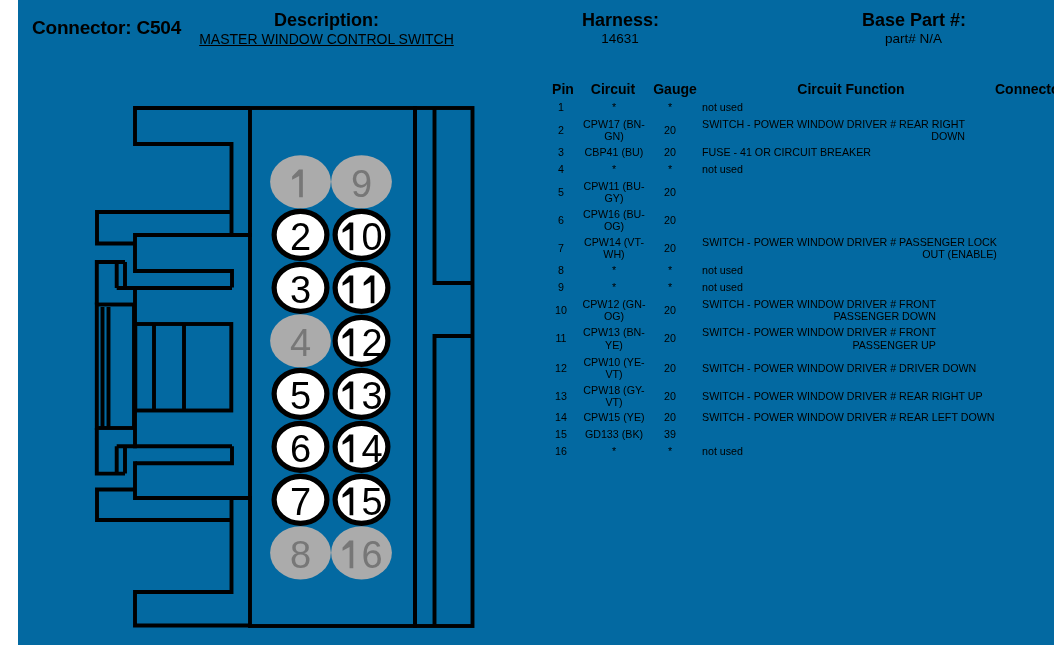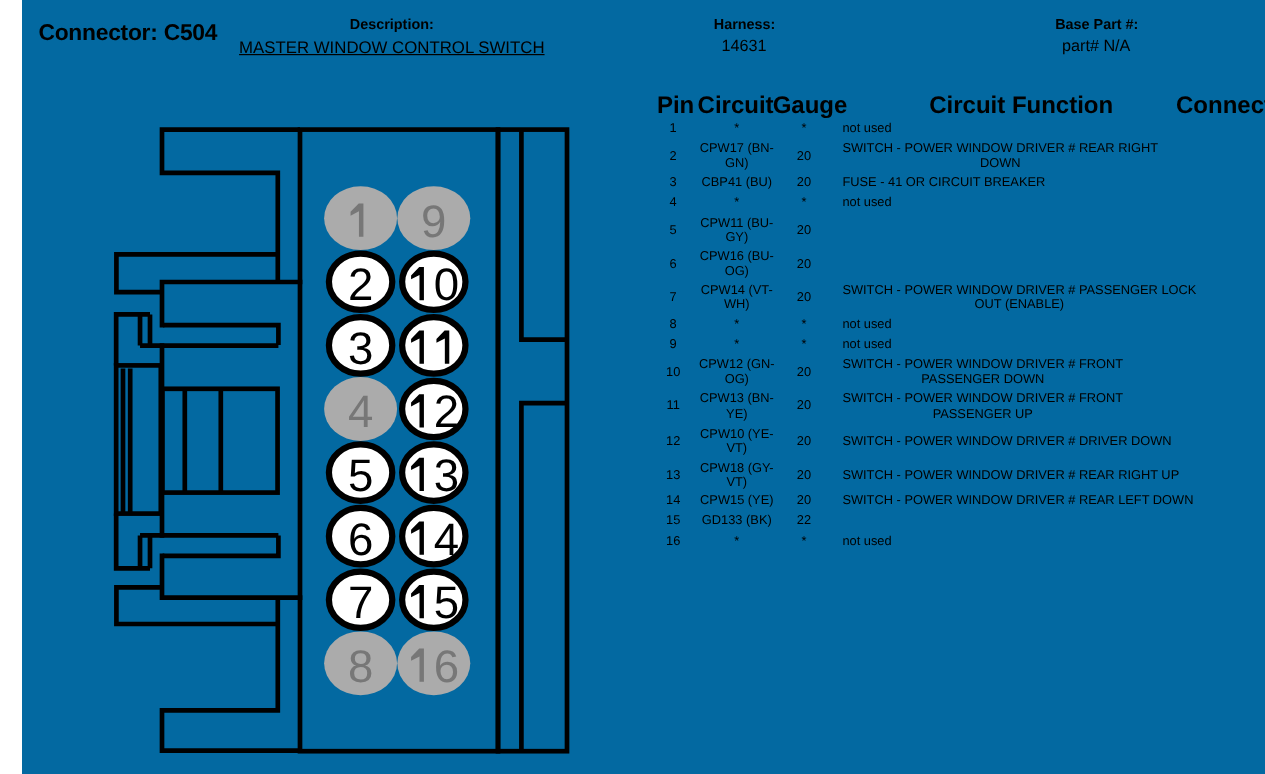--- a/index.html
+++ b/index.html
@@ -1,27 +1,27 @@
 <!DOCTYPE html>
 <html><head>
 <meta charset="utf-8">
 <style>
   html,body{margin:0;padding:0;background:#fff;}
   #page{position:relative;width:1054px;height:645px;background:#0369a1;will-change:transform;transform:translateZ(0);
         font-family:"Liberation Sans", sans-serif;overflow:hidden;margin-left:18px;}
-  .hdrlbl{position:absolute;font-weight:bold;font-size:12px;color:#000;transform:translate(-50%,-50%);white-space:nowrap;}
+  .hdrlbl{position:absolute;font-weight:bold;font-size:18px;color:#000;transform:translate(-50%,-50%);white-space:nowrap;}
   .hdrval{position:absolute;font-size:13.5px;color:#000;transform:translate(-50%,-50%);white-space:nowrap;}
-  .th{position:absolute;font-weight:bold;font-size:20px;color:#000;transform:translate(-50%,-50%);white-space:nowrap;}
+  .th{position:absolute;font-weight:bold;font-size:14px;color:#000;transform:translate(-50%,-50%);white-space:nowrap;}
   .row{position:absolute;left:0;width:1054px;}
   .c{position:absolute;top:0;height:100%;display:flex;align-items:center;justify-content:center;
      font-size:10.7px;color:#000;text-align:center;line-height:12.3px;}
   .cp{left:525px;width:36px;}
   .cc{left:556px;width:80px;}
   .cg{left:631px;width:42px;}
-  .cf{left:684px;width:300px;justify-content:flex-start;text-align:center;}
+  .cf{left:684px;width:300px;justify-content:flex-start;text-align:right;}
   svg text{font-family:"Liberation Sans", sans-serif;}
 </style>
 </head>
 <body>
 <div id="page">
 
   <div style="position:absolute;left:14px;top:17.2px;font-weight:bold;font-size:19px;letter-spacing:-0.2px;white-space:nowrap;">Connector: C504</div>
 
   <div class="hdrlbl" style="left:308.5px;top:20px;">Description:</div>
 
@@ -237,21 +237,21 @@
   <div class="row" style="top:409px;height:17px;">
     <div class="c cp">14</div>
       <div class="c cc">CPW15 (YE)</div>
       <div class="c cg">20</div>
       <div class="c cf">SWITCH - POWER WINDOW DRIVER # REAR LEFT DOWN</div>
   </div>
 
   <div class="row" style="top:426px;height:17px;">
     <div class="c cp">15</div>
       <div class="c cc">GD133 (BK)</div>
-      <div class="c cg">22</div>
+      <div class="c cg">39</div>
   </div>
 
   <div class="row" style="top:443px;height:17px;">
     <div class="c cp">16</div>
       <div class="c cc">*</div>
       <div class="c cg">*</div>
       <div class="c cf">not used</div>
   </div>
 </div>
 

